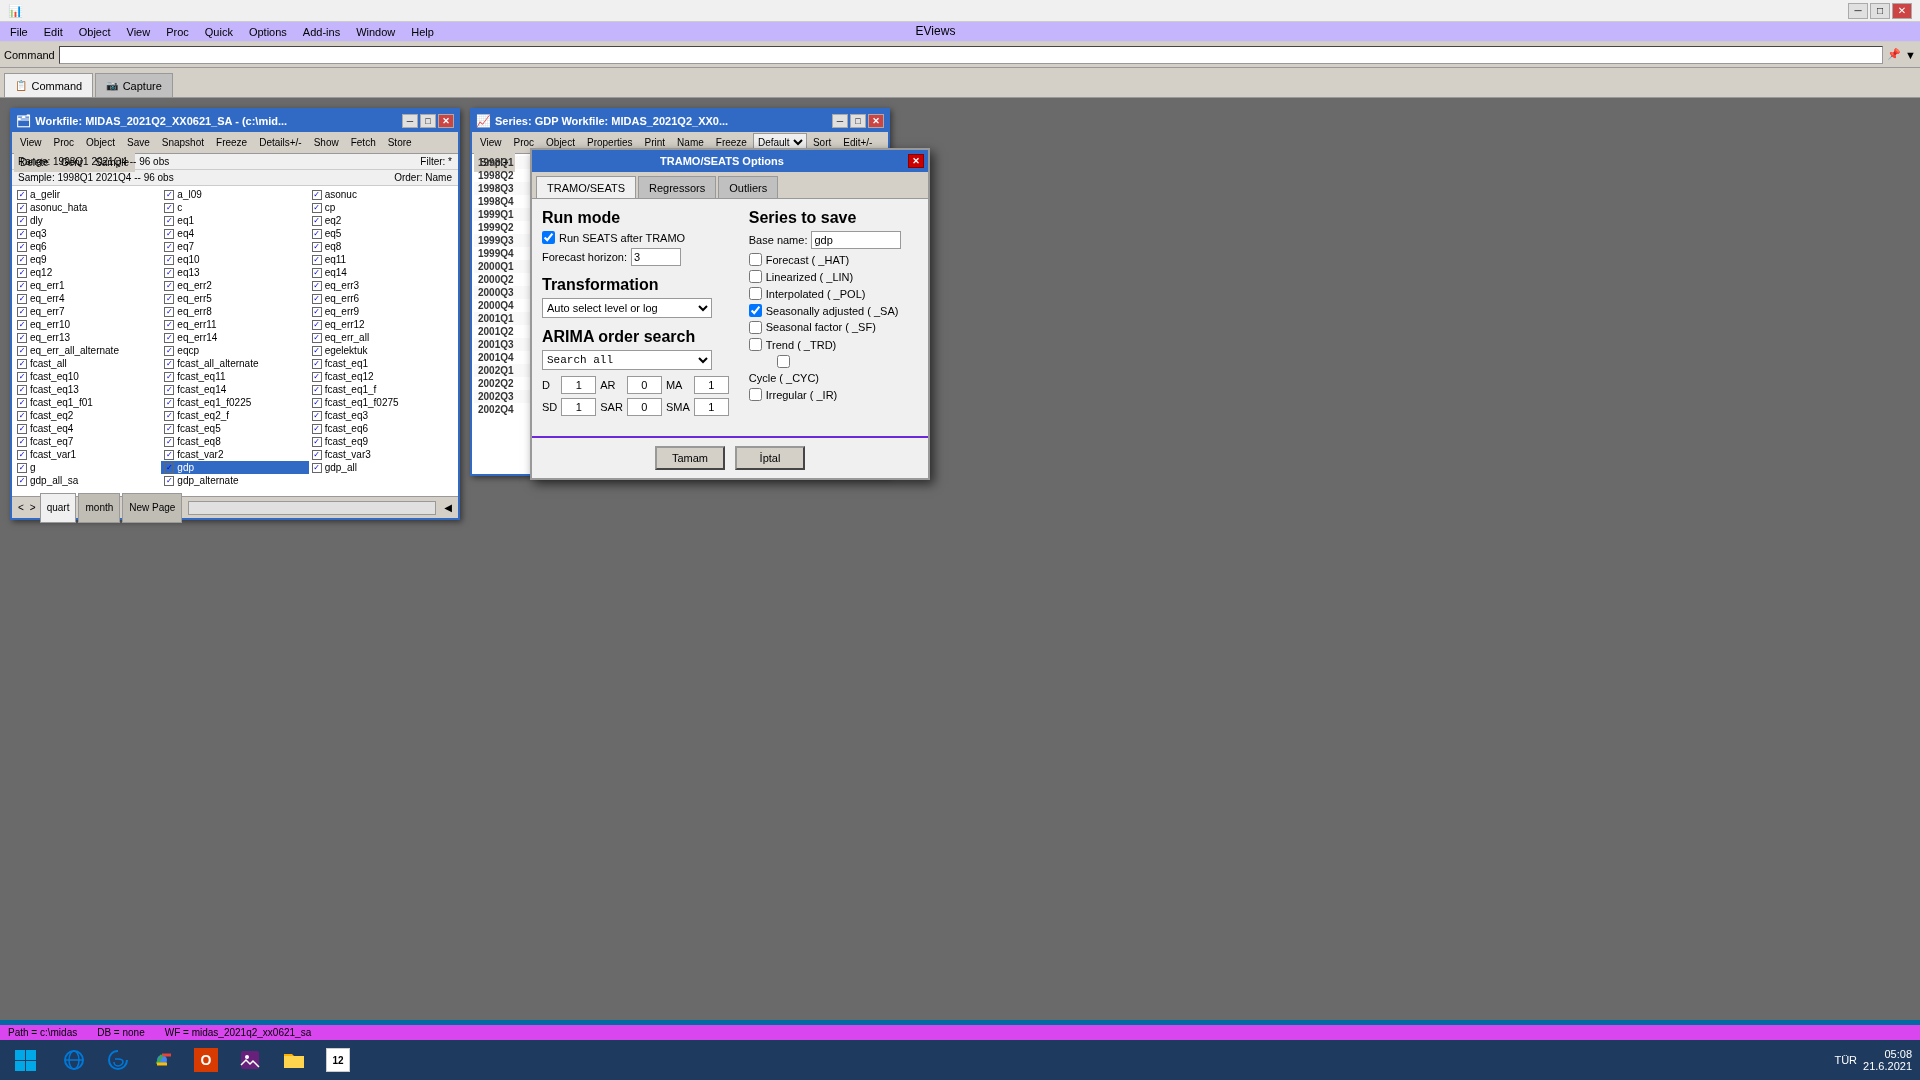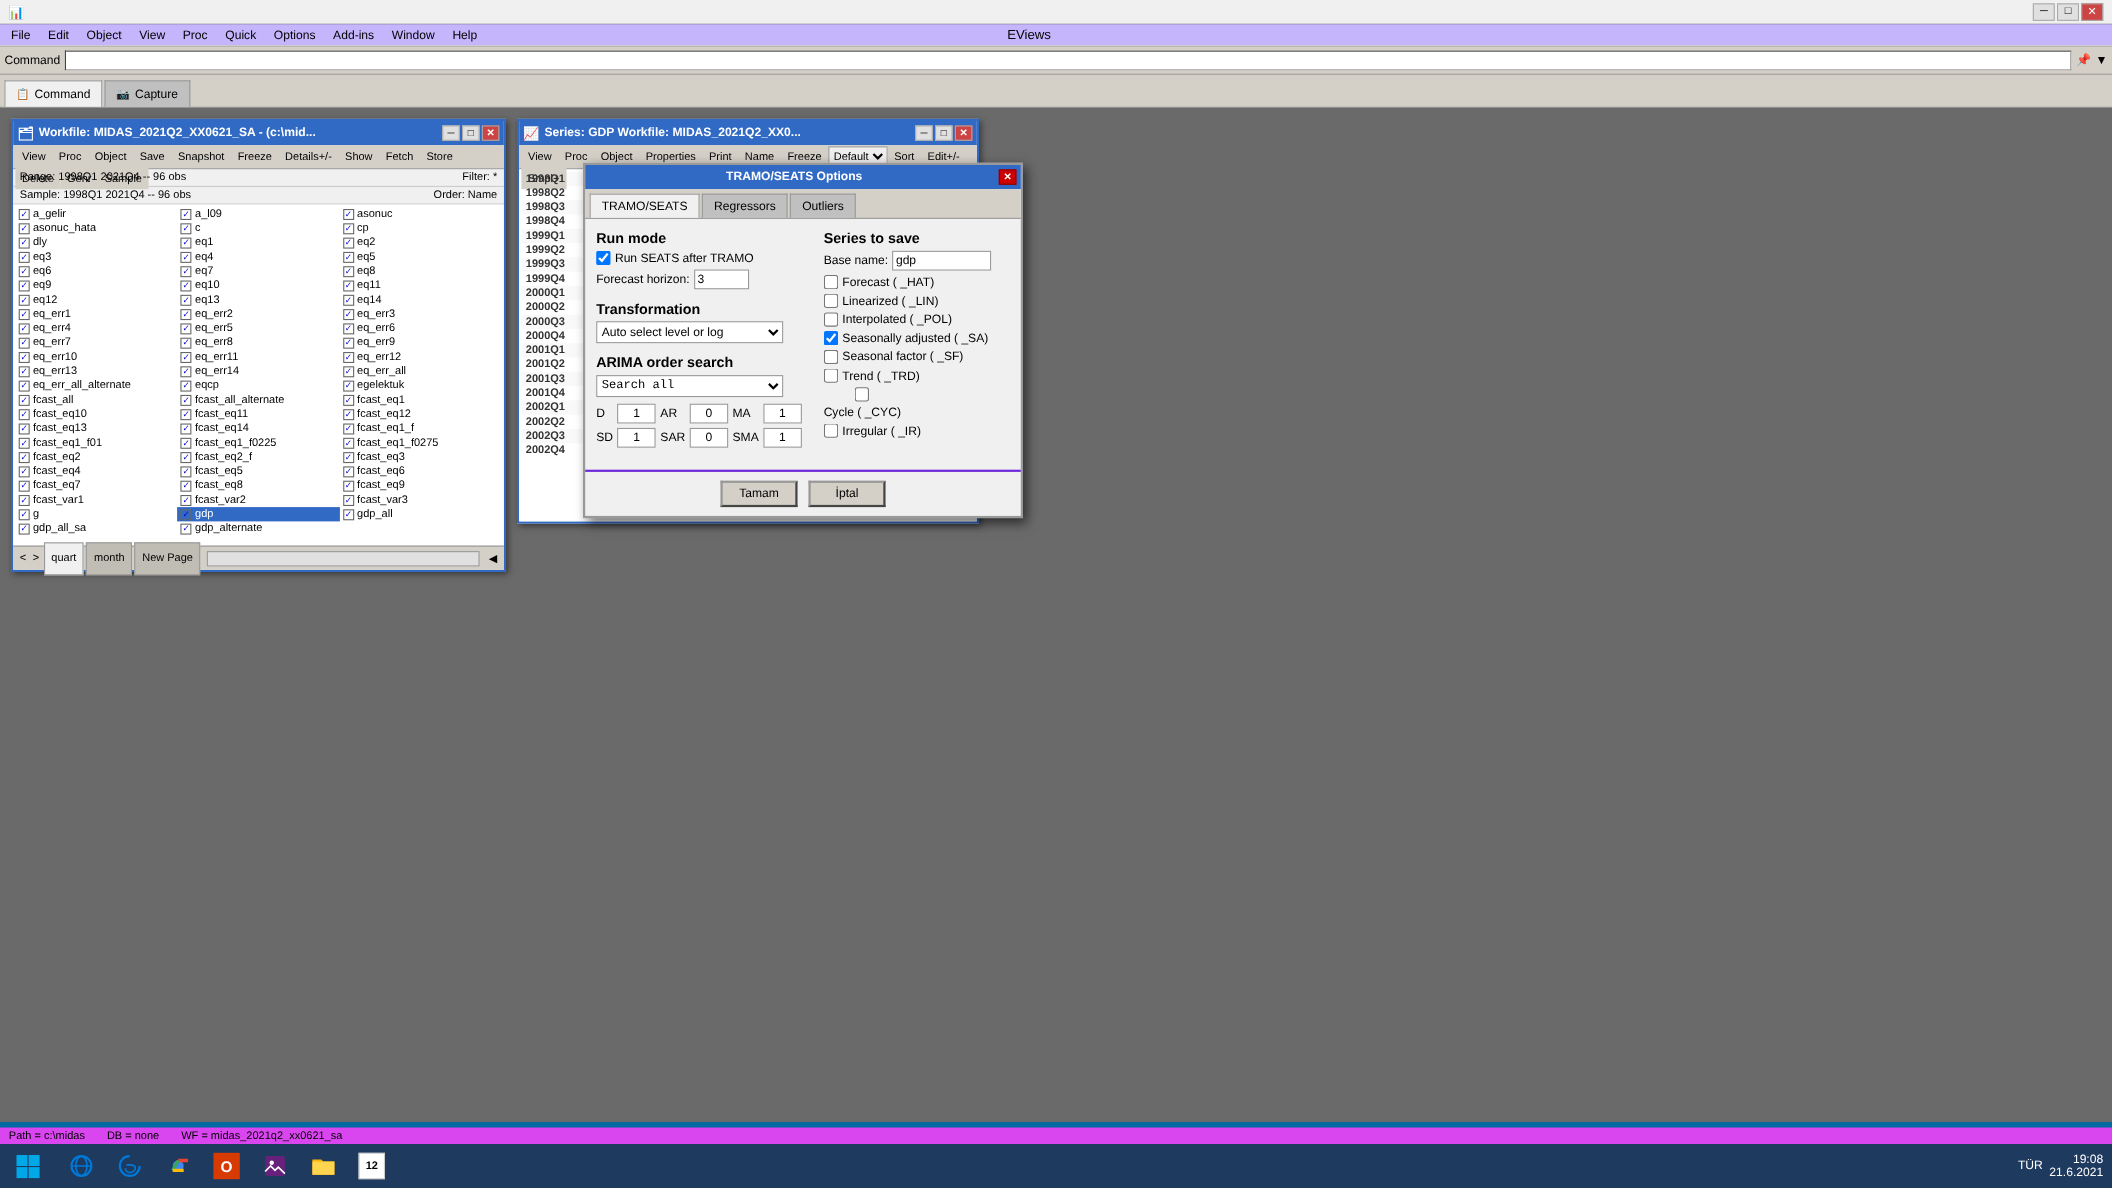--- a/index.html
+++ b/index.html
@@ -410,21 +410,21 @@
       background: #f0f0f0;
     }
     .dialog-content {
       padding: 10px;
     }
     .dialog-section {
       margin-bottom: 10px;
     }
     .dialog-section-title {
       font-weight: bold;
-      font-size: 13px;
+      font-size: 16px;
       margin-bottom: 4px;
     }
     .dialog-row {
       display: flex;
       align-items: center;
       margin-bottom: 4px;
       font-size: 11px;
     }
     .dialog-row label {
       display: flex;
@@ -1177,17 +1177,17 @@
         <path d="M2 8h20v12H2z" fill="#ffd54f"></path>
       </svg>
     </div>
     <div class="taskbar-item">
       <div style="width:24px;height:24px;background:white;border:1px solid #ccc;display:flex;align-items:center;justify-content:center;font-size:10px;font-weight:bold;">12</div>
     </div>
   </div>
   <div class="taskbar-right">
     <span>TÜR</span>
     <div class="taskbar-clock">
-      <div>19:08</div>
+      <div>05:08</div>
       <div>21.6.2021</div>
     </div>
   </div>
 </div>
 
 </body></html>

